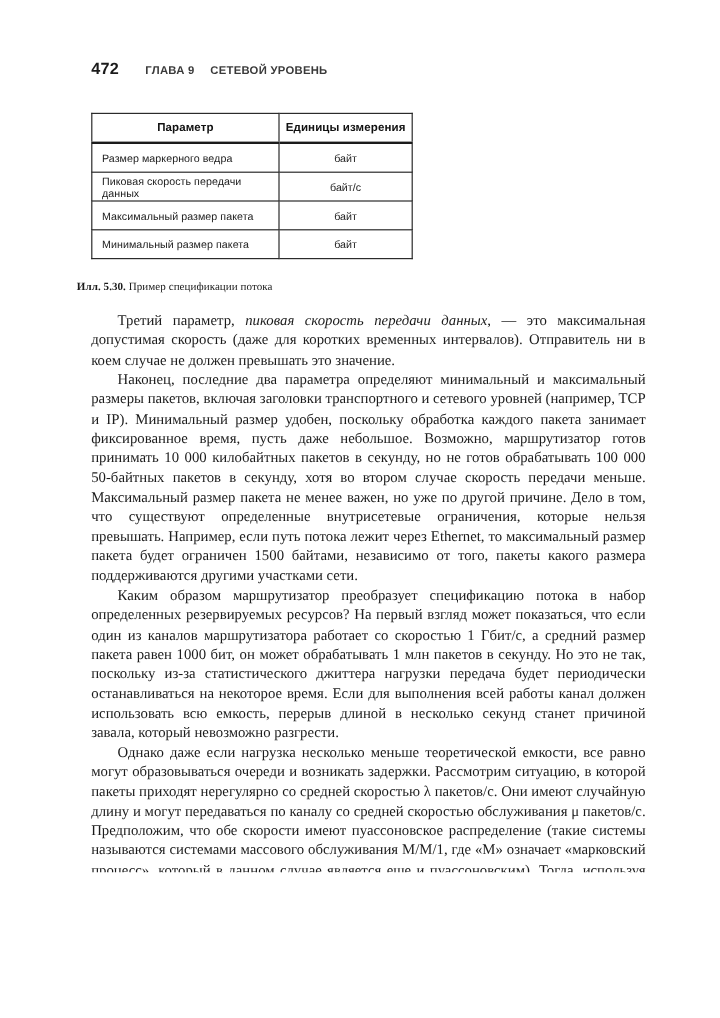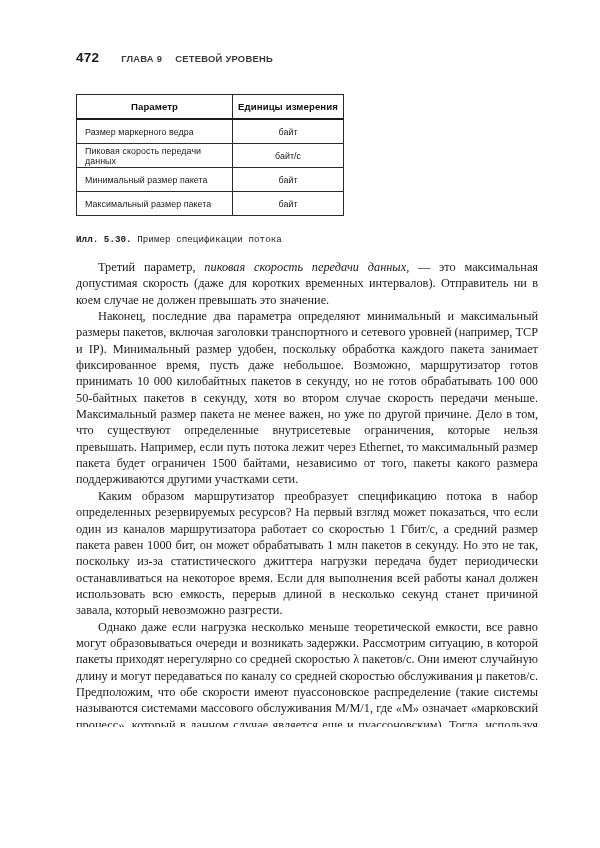--- a/index.html
+++ b/index.html
@@ -84,23 +84,23 @@
     text-align: center;
     color: #1b1b1b;
     letter-spacing: 0.05px;
   }
   .col-param { width: 156px; }
   .col-unit  { width: 111px; }
 
   
   .fig-caption {
     position: absolute;
-    left: 76px;
+    left: 64px;
     top: 234px;
-    font-family: Liberation Mono, monospace;
+    font-family: Liberation Serif, serif;
     font-size: 9.2px;
     color: #1b1b1b;
     letter-spacing: 0.05px;
   }
   .fig-caption .fig-num {
     font-weight: bold;
   }
 
   
   .body-block {
@@ -202,25 +202,25 @@
     <tbody>
       <tr>
         <td class="param">Размер маркерного ведра</td>
         <td class="unit">байт</td>
       </tr>
       <tr>
         <td class="param">Пиковая скорость передачи данных</td>
         <td class="unit">байт/с</td>
       </tr>
       <tr>
+        <td class="param">Максимальный размер пакета</td>
+        <td class="unit">байт</td>
+      </tr>
+      <tr>
         <td class="param">Минимальный размер пакета</td>
-        <td class="unit">байт</td>
-      </tr>
-      <tr>
-        <td class="param">Максимальный размер пакета</td>
         <td class="unit">байт</td>
       </tr>
     </tbody>
   </table>
 
   <div class="fig-caption">
     <span class="fig-num">Илл. 5.30.</span>
     <span>Пример спецификации потока</span>
   </div>
 

